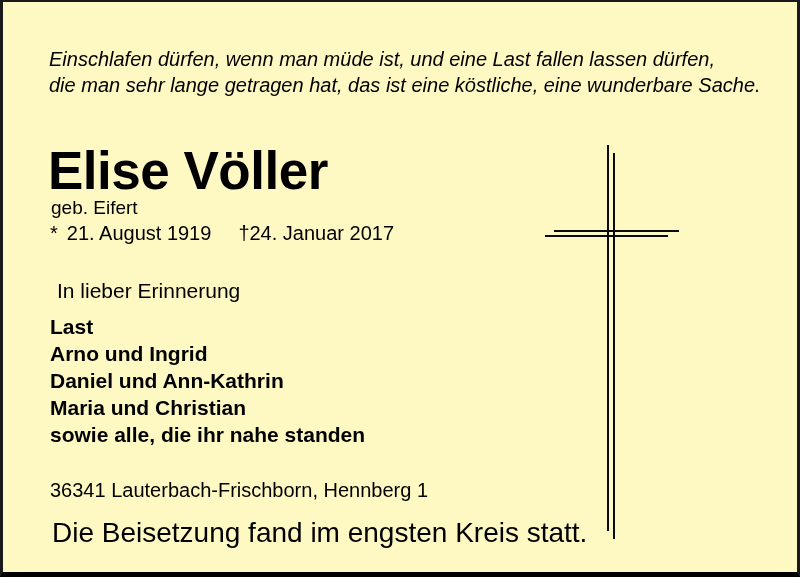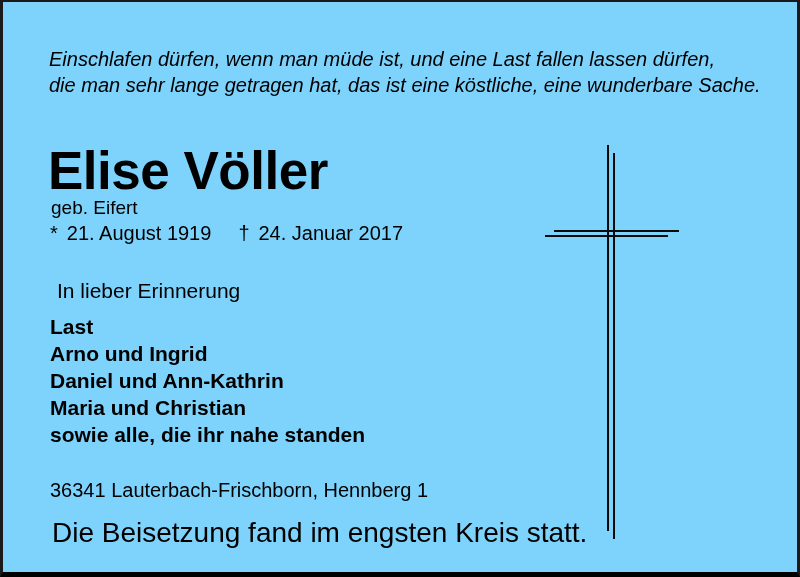--- a/index.html
+++ b/index.html
@@ -5,21 +5,21 @@
   html, body {
     margin: 0;
     padding: 0;
     background: #ffffff;
   }
   .notice {
     position: relative;
     width: 800px;
     height: 577px;
     box-sizing: border-box;
-    background: #7dd3fc;
+    background: #fef9c3;
     border-top: 2px solid #1a1a1a;
     border-left: 3px solid #1a1a1a;
     border-right: 3px solid #1a1a1a;
     border-bottom: 5px solid #000000;
     font-family: "Liberation Sans", "DejaVu Sans", sans-serif;
     color: #000000;
     overflow: hidden;
   }
   .abs { position: absolute; }
 
@@ -51,21 +51,21 @@
     font-size: 19px;
   }
   .dates {
     left: 47px;
     top: 220px;
     font-size: 20px;
     white-space: nowrap;
   }
   .dates .birth-date { margin-left: 9px; }
   .dates .death-symbol { margin-left: 27px; }
-  .dates .death-date { margin-left: 9px; }
+  .dates .death-date { }
 
   .memorial-intro {
     left: 54px;
     top: 277px;
     font-size: 21px;
   }
   .mourners {
     left: 47px;
     top: 311px;
     font-size: 21px;

